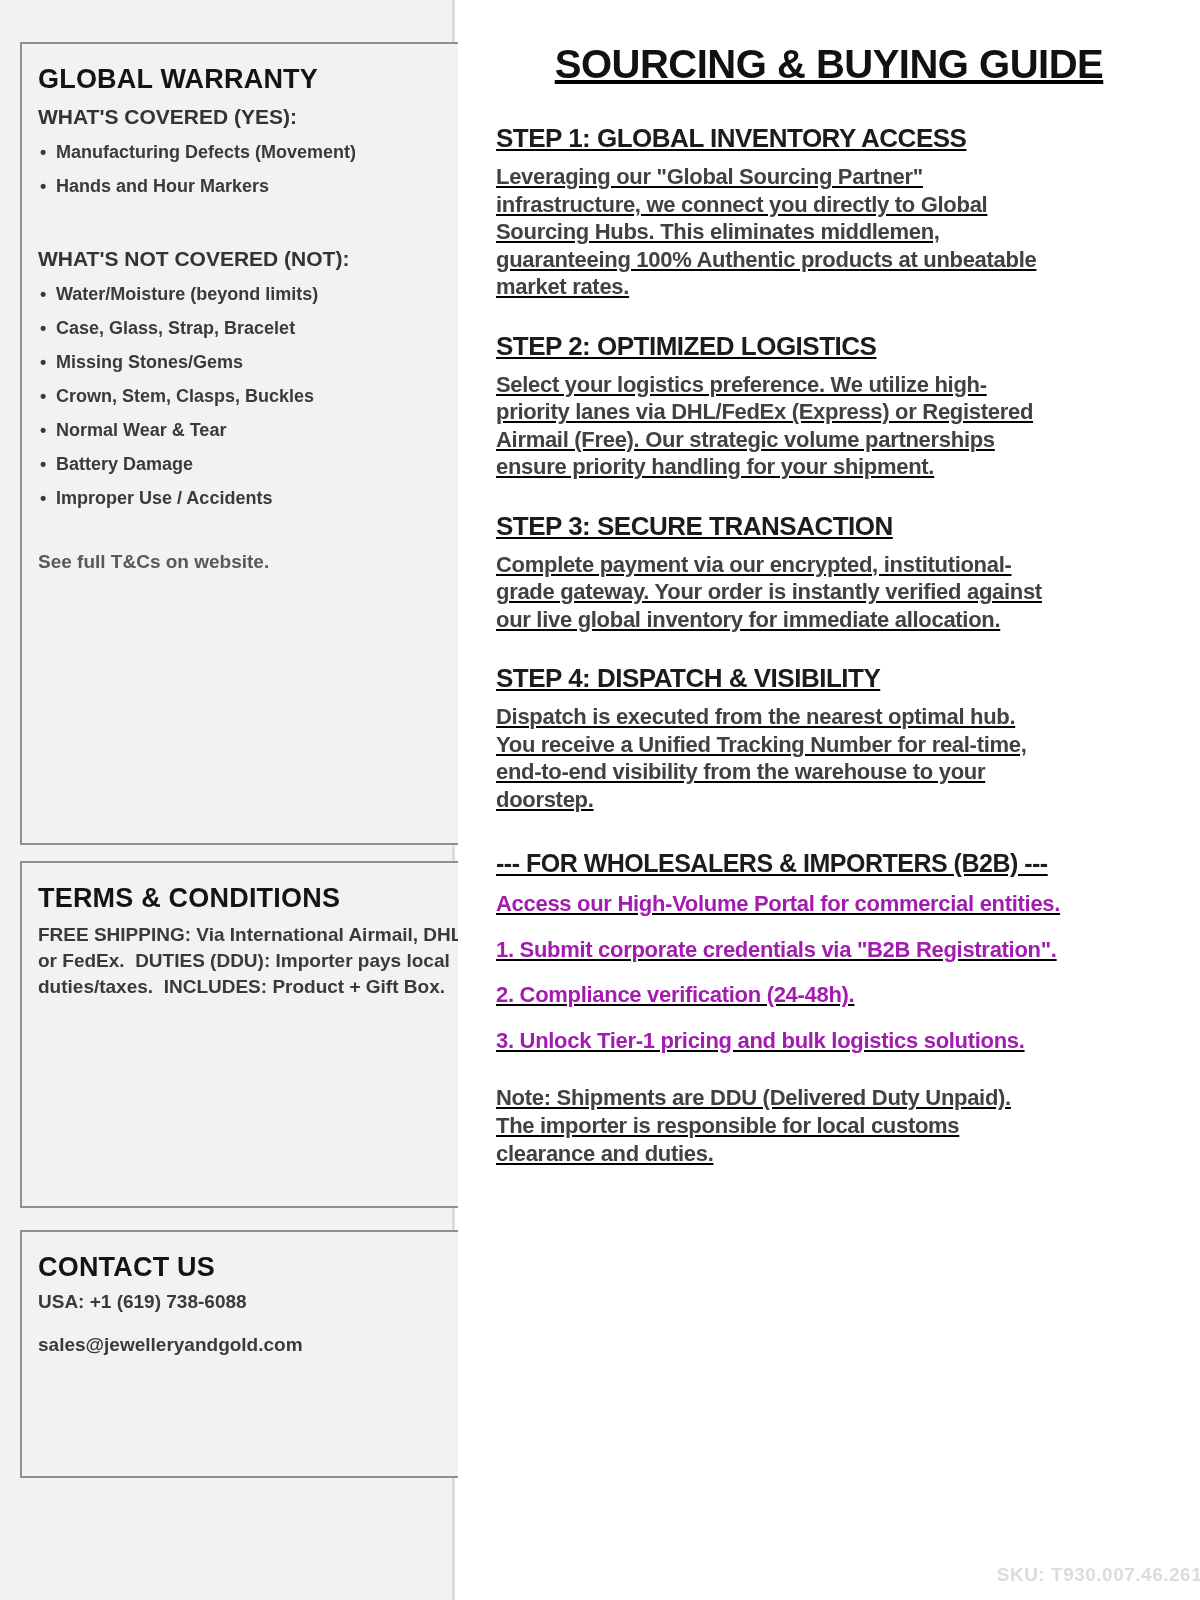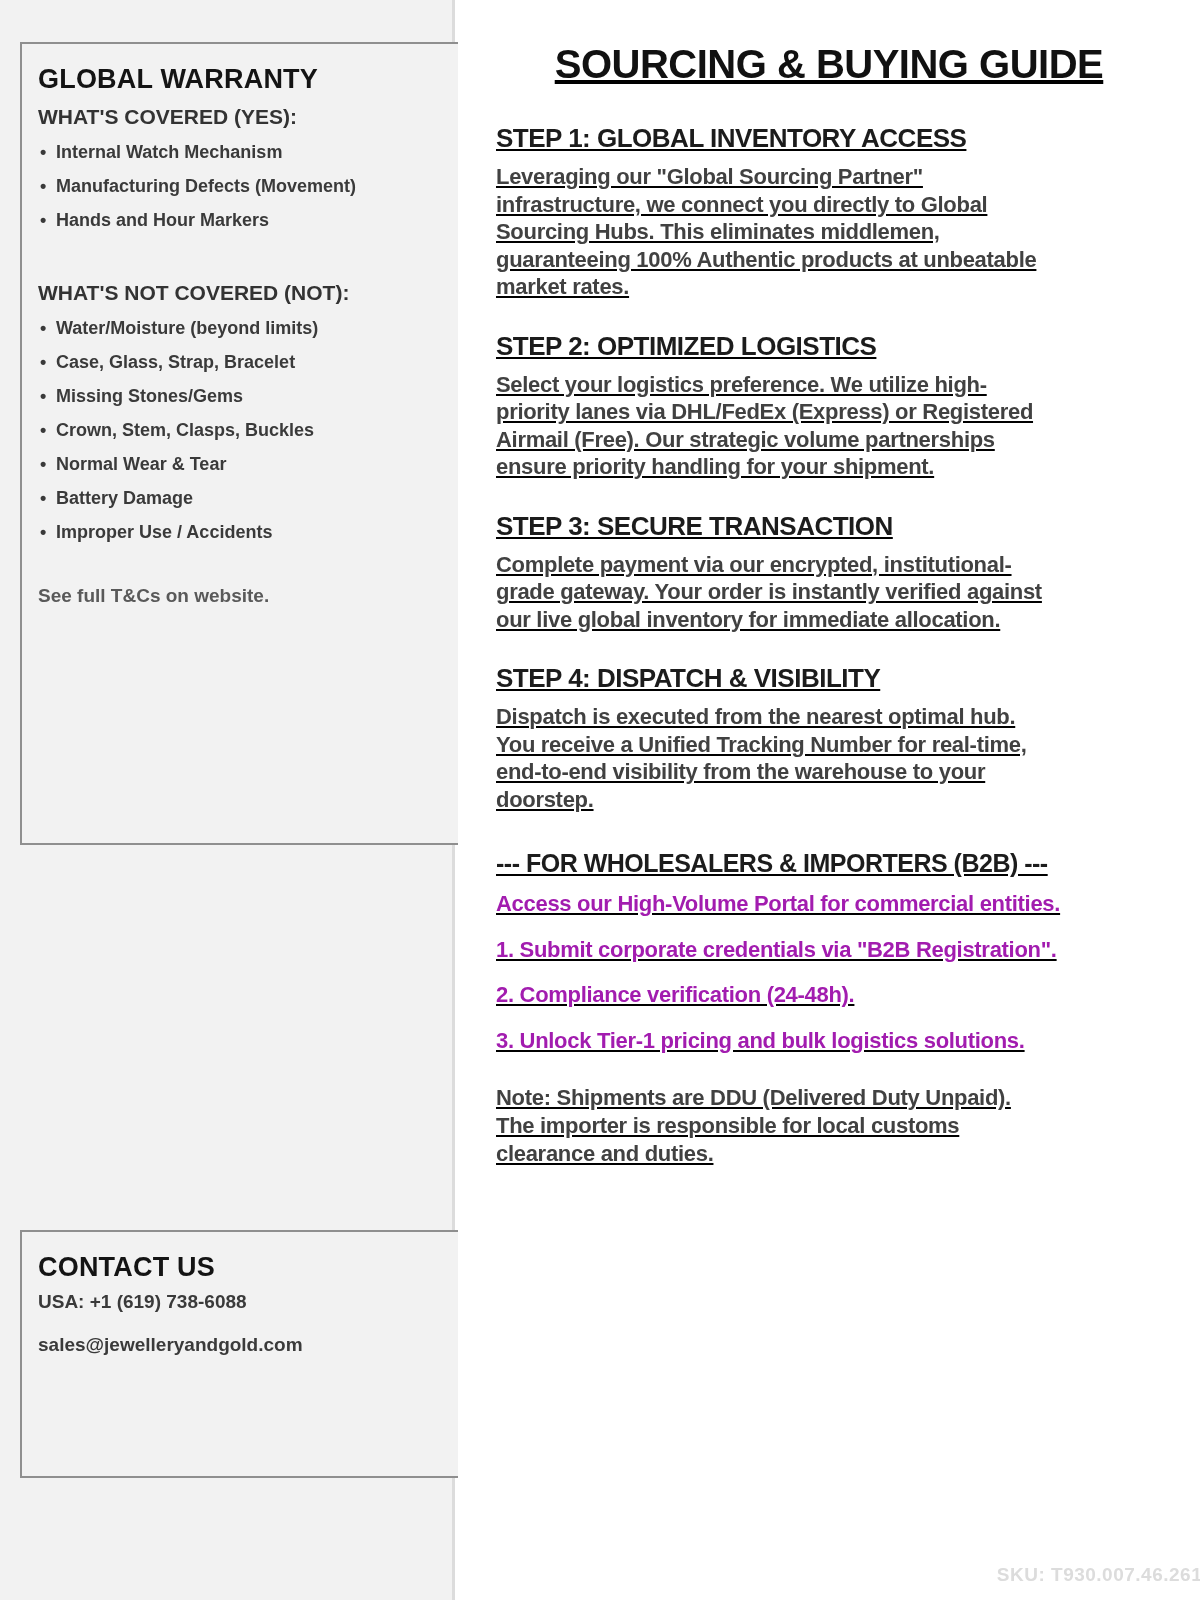--- a/index.html
+++ b/index.html
@@ -82,37 +82,40 @@
 </style>
 </head>
 <body>
 
 <div class="sidebar">
 
   <div class="side-box box-warranty">
     <div class="box-title">GLOBAL WARRANTY</div>
     <div class="sub-heading">WHAT'S COVERED (YES):</div>
     <ul class="bullet-list">
-      <li>Internal Watch Mechanism</li>
       <li>Manufacturing Defects (Movement)</li>
       <li>Hands and Hour Markers</li>
     </ul>
     <div class="sub-heading second">WHAT'S NOT COVERED (NOT):</div>
     <ul class="bullet-list">
       <li>Water/Moisture (beyond limits)</li>
       <li>Case, Glass, Strap, Bracelet</li>
       <li>Missing Stones/Gems</li>
       <li>Crown, Stem, Clasps, Buckles</li>
       <li>Normal Wear &amp; Tear</li>
       <li>Battery Damage</li>
       <li>Improper Use / Accidents</li>
     </ul>
     <div class="footnote">See full T&amp;Cs on website.</div>
   </div>
 
+  <div class="side-box box-terms">
+    <div class="box-title">TERMS &amp; CONDITIONS</div>
+    <p class="tc-body">FREE SHIPPING: Via International Airmail, DHL, or FedEx.  DUTIES (DDU): Importer pays local duties/taxes.  INCLUDES: Product + Gift Box.</p>
+  </div>
 
   <div class="side-box box-contact">
     <div class="box-title">CONTACT US</div>
     <p class="contact-line first">USA: +1 (619) 738-6088</p>
     <p class="contact-line">sales@jewelleryandgold.com</p>
   </div>
 
 </div>
 
 <div class="main">

